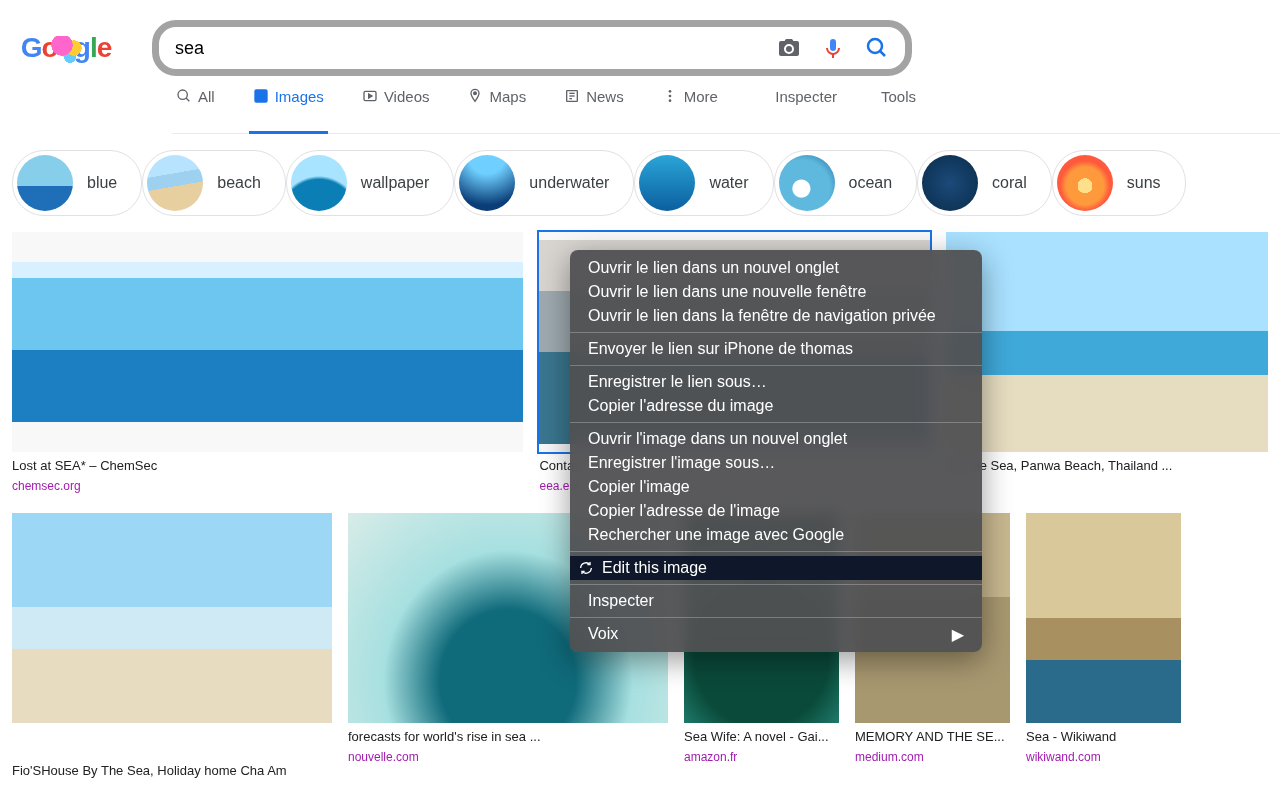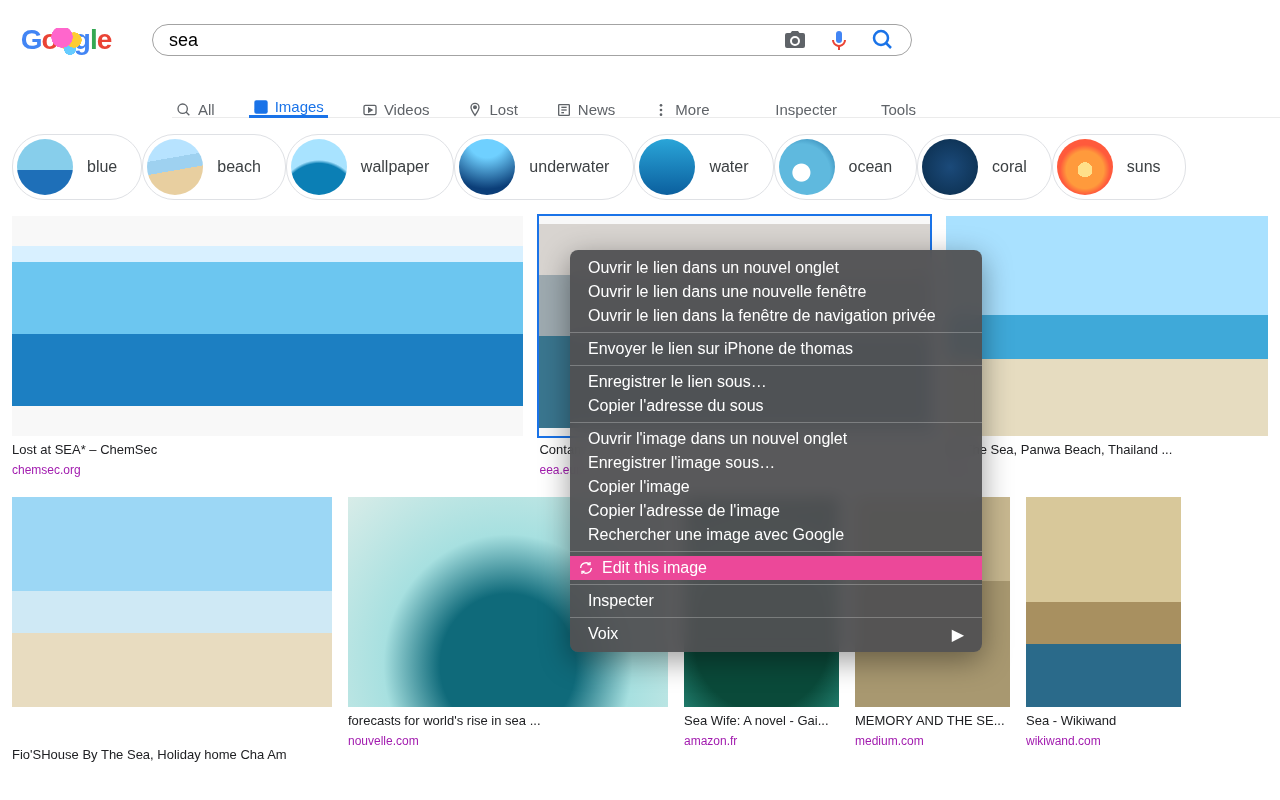--- a/index.html
+++ b/index.html
@@ -3,47 +3,47 @@
 <meta charset="utf-8">
 <style>
   * { box-sizing: border-box; margin: 0; padding: 0; }
   body { font-family: Arial, sans-serif; background: #fff; color: #202124; width: 1280px; height: 800px; overflow: hidden; position: relative; }
   
   .header { display: flex; align-items: center; padding: 20px 20px 0 20px; gap: 40px; }
   .logo { width: 92px; height: 40px; display: flex; align-items: center; justify-content: center; font-size: 28px; font-weight: bold; letter-spacing: -1px; position: relative; }
   .logo span:nth-child(1){color:#4285F4;} .logo span:nth-child(2){color:#EA4335;} .logo span:nth-child(3){color:#FBBC05;} .logo span:nth-child(4){color:#4285F4;} .logo span:nth-child(5){color:#34A853;} .logo span:nth-child(6){color:#EA4335;}
   .logo-doodle { position: absolute; left: 30px; top: 8px; width: 40px; height: 30px; background: radial-gradient(circle at 30% 30%, #ff66cc 0 30%, transparent 31%), radial-gradient(circle at 60% 40%, #ffcc33 0 25%, transparent 26%), radial-gradient(circle at 50% 70%, #66ccff 0 20%, transparent 21%); filter: blur(0.5px); }
 
-  .search-bar { flex: 0 0 760px; height: 32px; border: 1px solid #a3a3a3; border-radius: 24px; display: flex; align-items: center; padding: 0 16px; gap: 14px; }
+  .search-bar { flex: 0 0 760px; height: 56px; border: 7px solid #a3a3a3; border-radius: 24px; display: flex; align-items: center; padding: 0 16px; gap: 14px; }
   .search-input { flex: 1; border: none; outline: none; font-size: 18px; }
   .search-icons { display: flex; gap: 20px; align-items: center; }
   .icon-btn { width: 24px; height: 24px; color: #5f6368; }
 
   .tabs-row { display: flex; align-items: center; margin-left: 172px; margin-top: 12px; border-bottom: 1px solid #ebebeb; height: 46px; gap: 30px; font-size: 15px; color: #5f6368; }
-  .tab { display: flex; align-items: flex-end; gap: 6px; height: 46px; cursor: pointer; padding: 0 4px; }
+  .tab { display: flex; align-items: flex-start; gap: 6px; height: 46px; cursor: pointer; padding: 0 4px; }
   .tab.active { color: #1a73e8; border-bottom: 3px solid #1a73e8; }
   .tab.active svg { fill: #1a73e8; stroke: #1a73e8; }
   .tabs-right { margin-left: auto; margin-right: 360px; display: flex; gap: 36px; }
 
   .chips { display: flex; gap: 0; padding: 16px 12px; overflow: hidden; }
   .chip { display: flex; align-items: center; gap: 14px; border: 1px solid #dfe1e5; border-radius: 32px; padding: 4px 24px 4px 4px; cursor: pointer; font-size: 16px; color: #3c4043; }
   .chip-thumb { width: 56px; height: 56px; border-radius: 50%; flex-shrink: 0; }
 
   .results { padding: 0 12px; display: flex; flex-direction: column; gap: 20px; }
   .row { display: flex; gap: 16px; align-items: flex-start; }
   .card { display: flex; flex-direction: column; gap: 6px; }
   .card .thumb-wrap { background: #f8f8f8; display: flex; align-items: center; justify-content: center; }
   .card.selected .thumb-wrap { outline: 2px solid #1a73e8; outline-offset: 0; }
   .thumb { width: 100%; height: 100%; }
   .card-title { font-size: 13px; color: #202124; overflow: hidden; text-overflow: ellipsis; white-space: nowrap; }
   .card-domain { font-size: 12px; color: #a21caf; }
 
   .ctx-menu { position: absolute; left: 570px; top: 250px; width: 412px; background: rgba(80,80,82,0.95); backdrop-filter: blur(8px); border-radius: 8px; padding: 6px 0; color: #fff; font-size: 16px; z-index: 100; box-shadow: 0 8px 30px rgba(0,0,0,0.4); }
   .ctx-item { padding: 2px 18px; cursor: default; display: flex; align-items: center; gap: 8px; height: 24px; }
-  .ctx-item.hl { background: #ec4899; padding-left: 8px; }
+  .ctx-item.hl { background: #0f172a; padding-left: 8px; }
   .ctx-sep { height: 1px; background: rgba(255,255,255,0.25); margin: 4px 0; }
   .ctx-item .arrow { margin-left: auto; }
   .ctx-item .sync-ico { width: 16px; height: 16px; }
 
   svg { display: block; }
 </style>
 </head>
 <body>
 
 <div class="header">
@@ -95,21 +95,21 @@
         <rect x="3" y="5" width="18" height="14" rx="2"></rect>
         <path d="M10 9l5 3-5 3z" fill="#5f6368"></path>
       </svg>
     <span>Videos</span>
   </div>
   <div class="tab">
     <svg width="16" height="16" viewBox="0 0 24 24" fill="none" stroke="#5f6368" stroke-width="2">
         <path d="M12 2a6 6 0 00-6 6c0 4 6 12 6 12s6-8 6-12a6 6 0 00-6-6z"></path>
         <circle cx="12" cy="8" r="2" fill="#5f6368"></circle>
       </svg>
-    <span>Lost</span>
+    <span>Maps</span>
   </div>
   <div class="tab">
     <svg width="16" height="16" viewBox="0 0 24 24" fill="none" stroke="#5f6368" stroke-width="2">
         <rect x="4" y="4" width="16" height="16" rx="1"></rect>
         <line x1="8" y1="8" x2="16" y2="8"></line>
         <line x1="8" y1="12" x2="16" y2="12"></line>
         <line x1="8" y1="16" x2="12" y2="16"></line>
       </svg>
     <span>News</span>
   </div>
@@ -241,21 +241,21 @@
     </div>
   <div class="ctx-sep"></div>
   <div class="ctx-item">
       <span>Envoyer le lien sur iPhone de thomas</span>
     </div>
   <div class="ctx-sep"></div>
   <div class="ctx-item">
       <span>Enregistrer le lien sous…</span>
     </div>
   <div class="ctx-item">
-      <span>Copier l'adresse du sous</span>
+      <span>Copier l'adresse du image</span>
     </div>
   <div class="ctx-sep"></div>
   <div class="ctx-item">
       <span>Ouvrir l'image dans un nouvel onglet</span>
     </div>
   <div class="ctx-item">
       <span>Enregistrer l'image sous…</span>
     </div>
   <div class="ctx-item">
       <span>Copier l'image</span>

